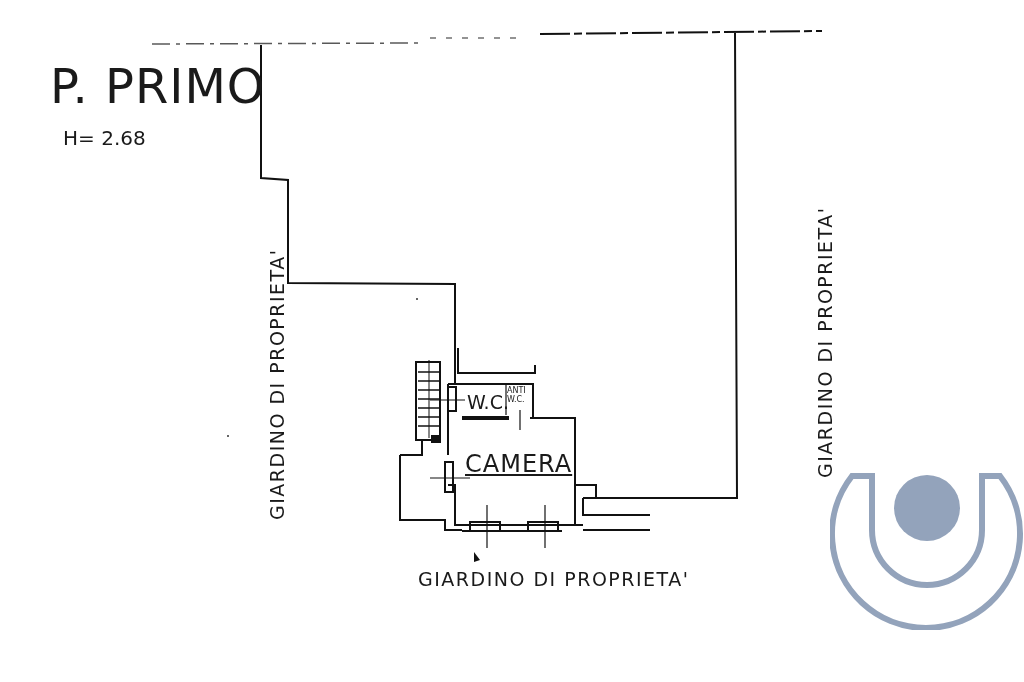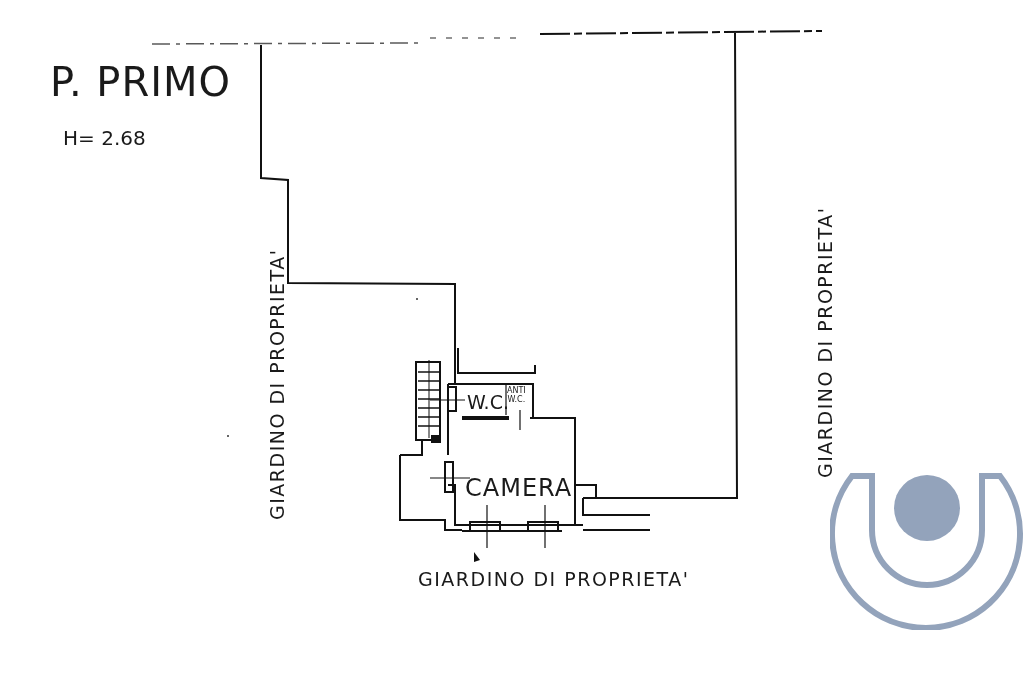--- a/index.html
+++ b/index.html
@@ -1,18 +1,18 @@
 <!DOCTYPE html>
 <html><head>
 <meta charset="utf-8">
 <style>
   html, body { margin: 0; padding: 0; background: #ffffff; }
   body { width: 1024px; height: 682px; position: relative; overflow: hidden;
          font-family: "DejaVu Sans", sans-serif; color: #1a1a1a; }
-  .floor-title { position: absolute; left: 50px; top: 62px; font-size: 40px; letter-spacing: 1px;
+  .floor-title { position: absolute; left: 50px; top: 62px; font-size: 48px; letter-spacing: 1px;
                  font-family: "DejaVu Sans", sans-serif; font-weight: normal; line-height: 1; }
   .floor-height { position: absolute; left: 63px; top: 126px; font-size: 20px; font-family: "DejaVu Sans", sans-serif; }
   .label { position: absolute; font-size: 19px; letter-spacing: 1.5px; white-space: nowrap;
            font-family: "DejaVu Sans", sans-serif; }
   .vlabel { transform-origin: 0 0; transform: rotate(-90deg); }
   .room { position: absolute; font-family: "DejaVu Sans", sans-serif; white-space: nowrap; }
   svg.plan { position: absolute; left: 0; top: 0; }
   .logo { position: absolute; left: 830px; top: 470px; }
 </style>
 </head>
@@ -77,25 +77,25 @@
     <path d="M474 552 L480 560 L474 562 Z" fill="#111"></path>
 
     <circle cx="228" cy="436" r="1" fill="#333"></circle>
     <circle cx="417" cy="299" r="1" fill="#333"></circle>
   </svg>
 
   <div class="floor-title">P. PRIMO</div>
   <div class="floor-height">H= 2.68</div>
 
   <div class="room" style="left:467px; top:391px; font-size:19px;">W.C.</div>
-  <div class="room" style="left:507px; top:386px; font-size:8px; line-height:9px; text-align:center;">
+  <div class="room" style="left:507px; top:386px; font-size:8px; line-height:9px; text-align:left;">
     <div>ANTI</div>
     <div>W.C.</div>
   </div>
-  <div class="room" style="left:465px; top:474px; font-size:24px; letter-spacing:1px;">CAMERA</div>
+  <div class="room" style="left:465px; top:450px; font-size:24px; letter-spacing:1px;text-decoration:underline;">CAMERA</div>
 
   <div class="label vlabel" style="left:266px; top:520px;">GIARDINO  DI  PROPRIETA'</div>
   <div class="label vlabel" style="left:814px; top:478px;">GIARDINO   DI   PROPRIETA'</div>
   <div class="label" style="left:418px; top:568px;">GIARDINO   DI    PROPRIETA'</div>
 
   <svg class="logo" width="194" height="160" viewBox="0 0 194 160">
     <g fill="none" stroke="#93a3bb" stroke-width="6">
       <path d="M22 6 L42 6 L42 60 A55 55 0 0 0 152 60 L152 6 L170 6 A94 94 0 1 1 22 6 Z"></path>
     </g>
     <circle cx="97" cy="38" r="33" fill="#93a3bb"></circle>

